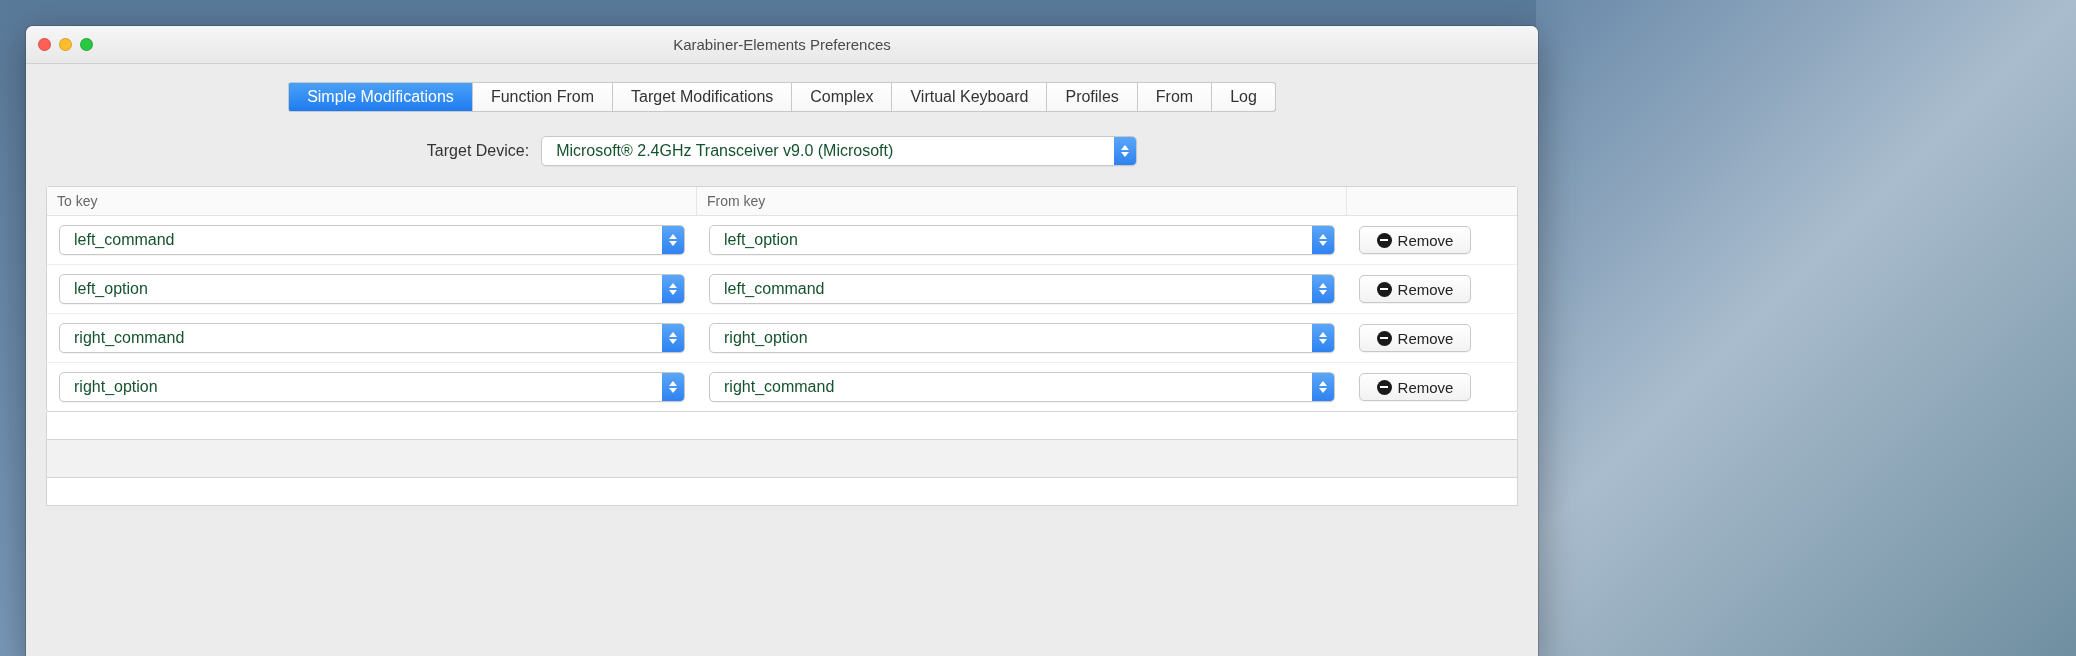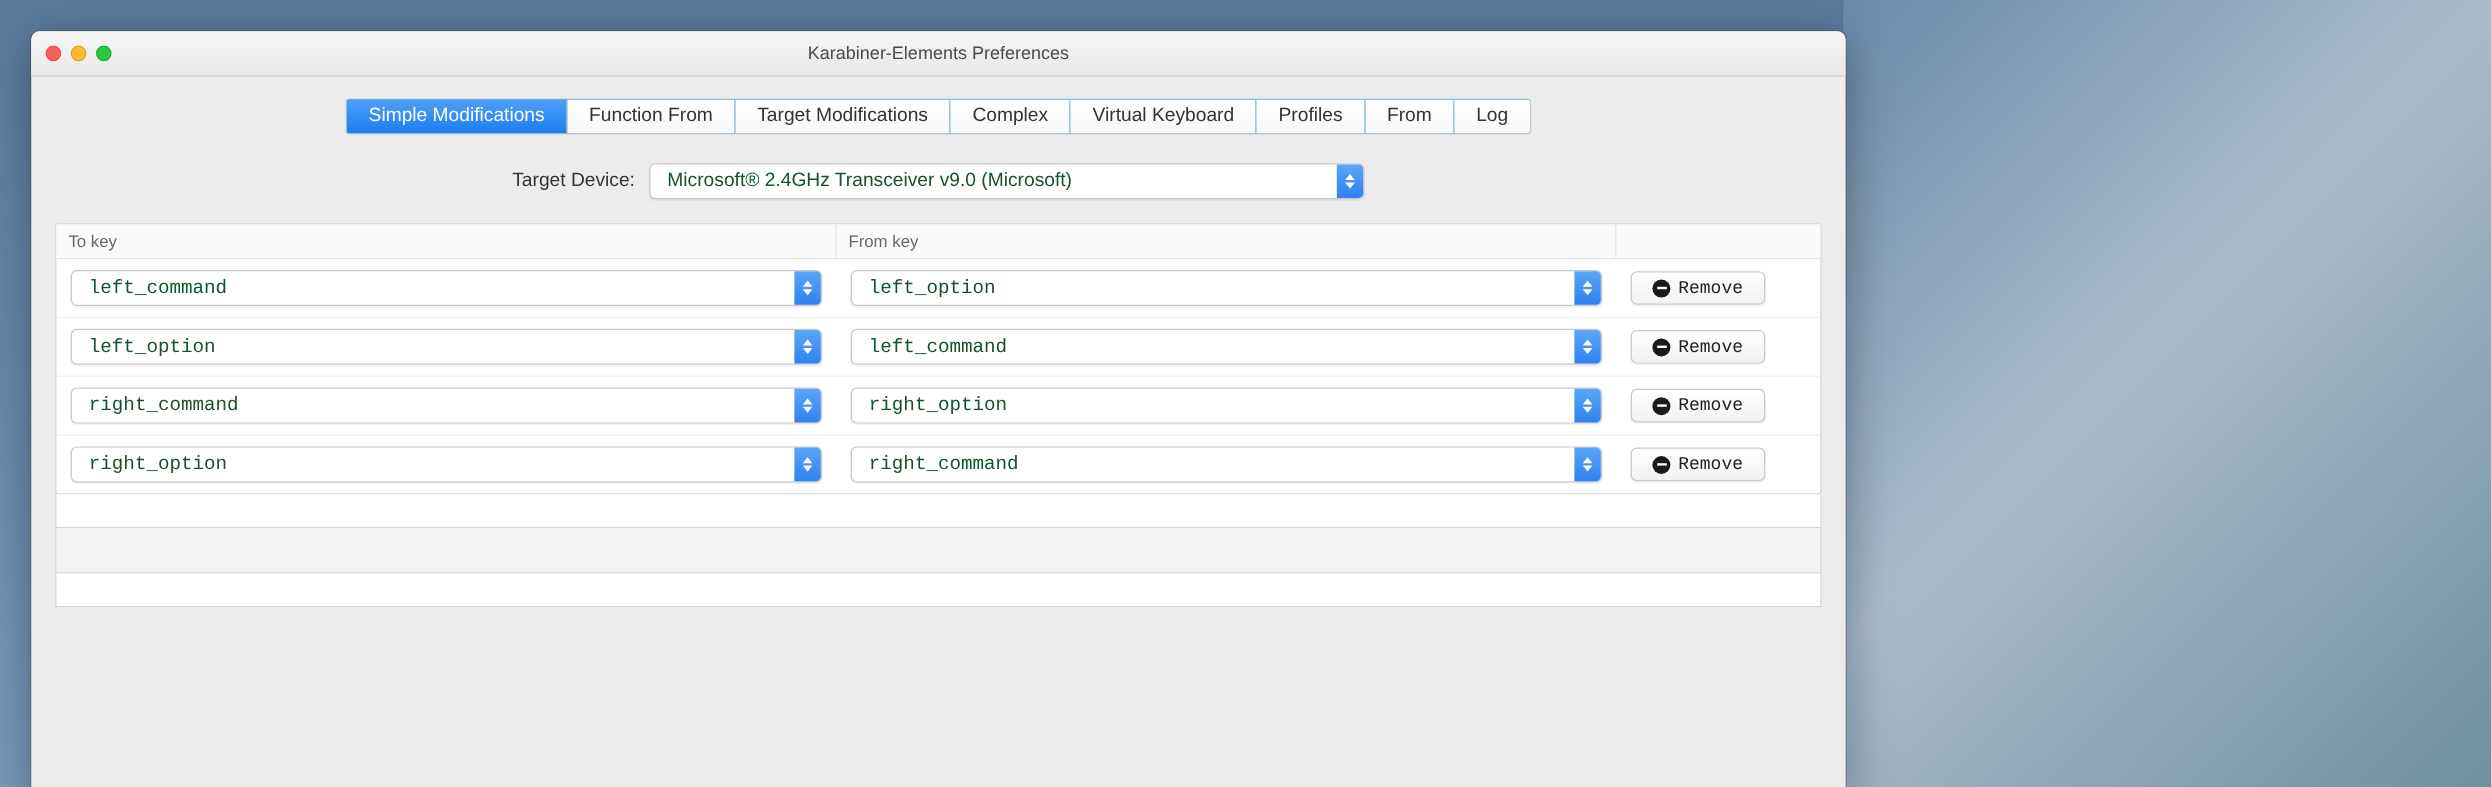--- a/index.html
+++ b/index.html
@@ -146,21 +146,21 @@
     }
     .th:last-child { border-right: none; }
     .trow {
       display: grid;
       grid-template-columns: 1fr 1fr 170px;
       align-items: center;
       border-bottom: 1px solid #efefef;
       padding: 5px 0;
     }
     .trow:last-child { border-bottom: none; }
-    .cell { padding: 4px 12px; font-family: Liberation Mono, monospace; }
+    .cell { padding: 4px 12px; }
     .cell .select { width: 100%; }
     .cell .select .value { flex: 1; text-align: left; }
     .btn {
       display: inline-flex;
       align-items: center;
       justify-content: center;
       gap: 6px;
       background: linear-gradient(to bottom, #ffffff, #f2f2f2);
       border: 1px solid #c8c8c8;
       border-radius: 5px;

